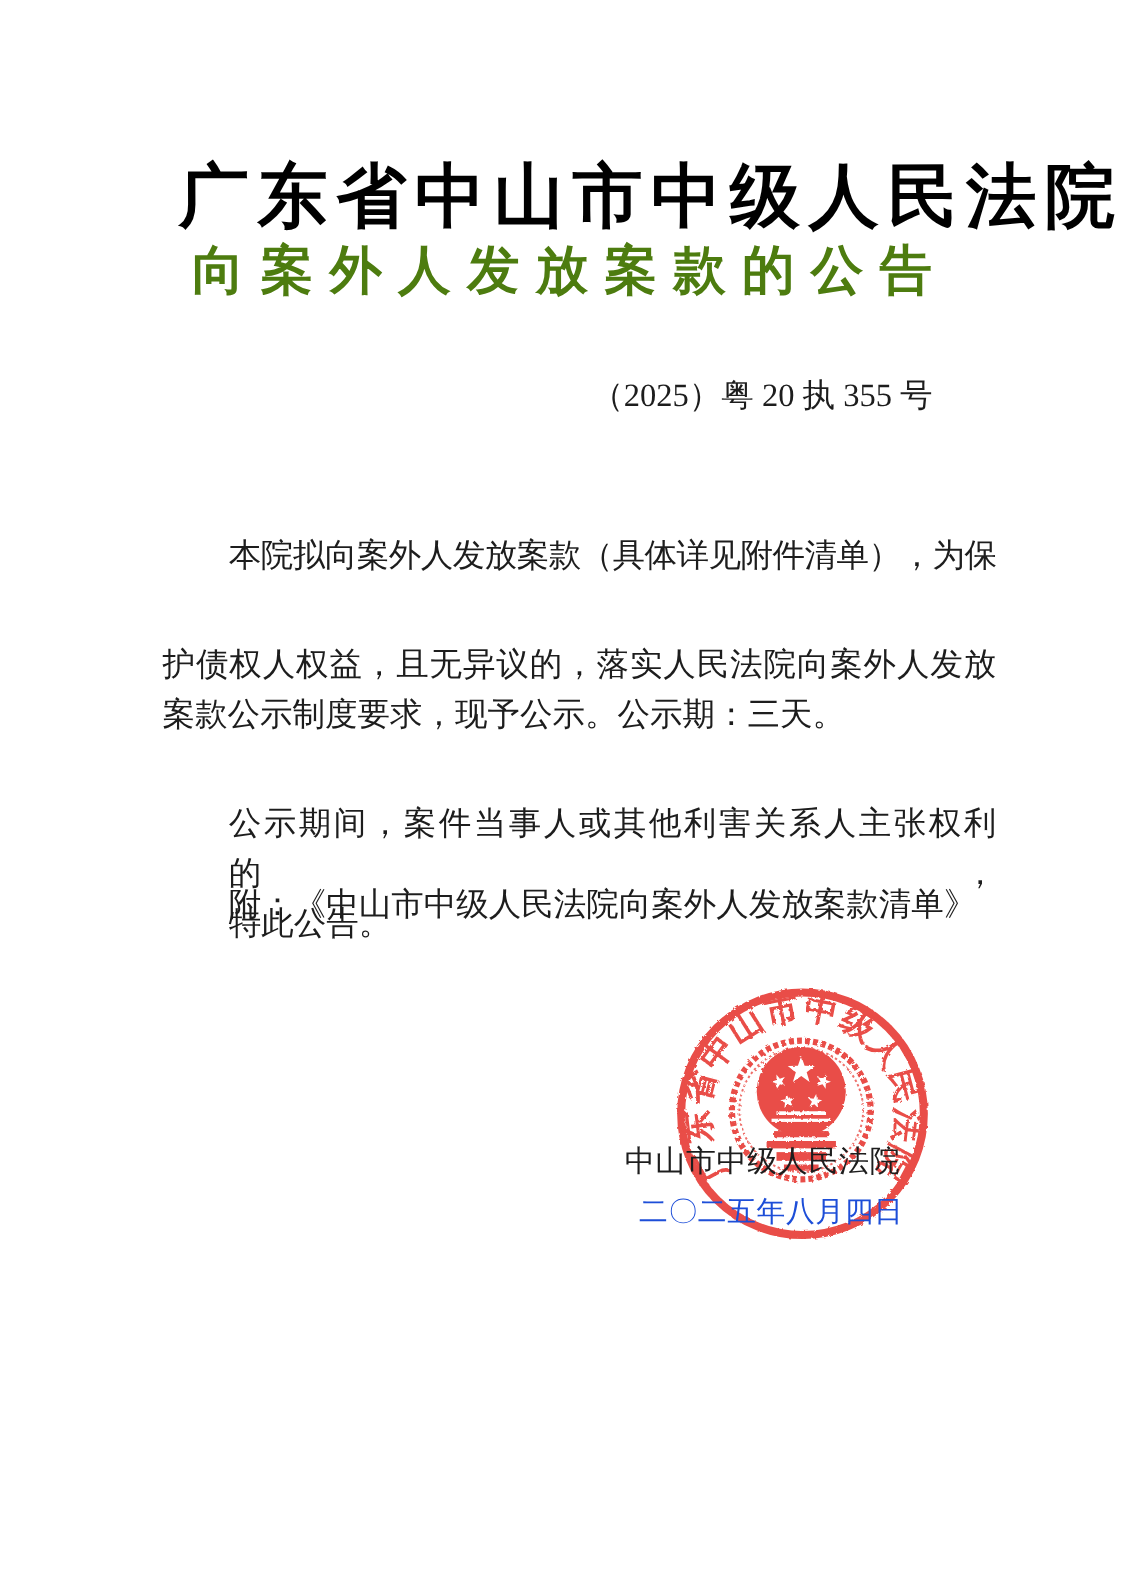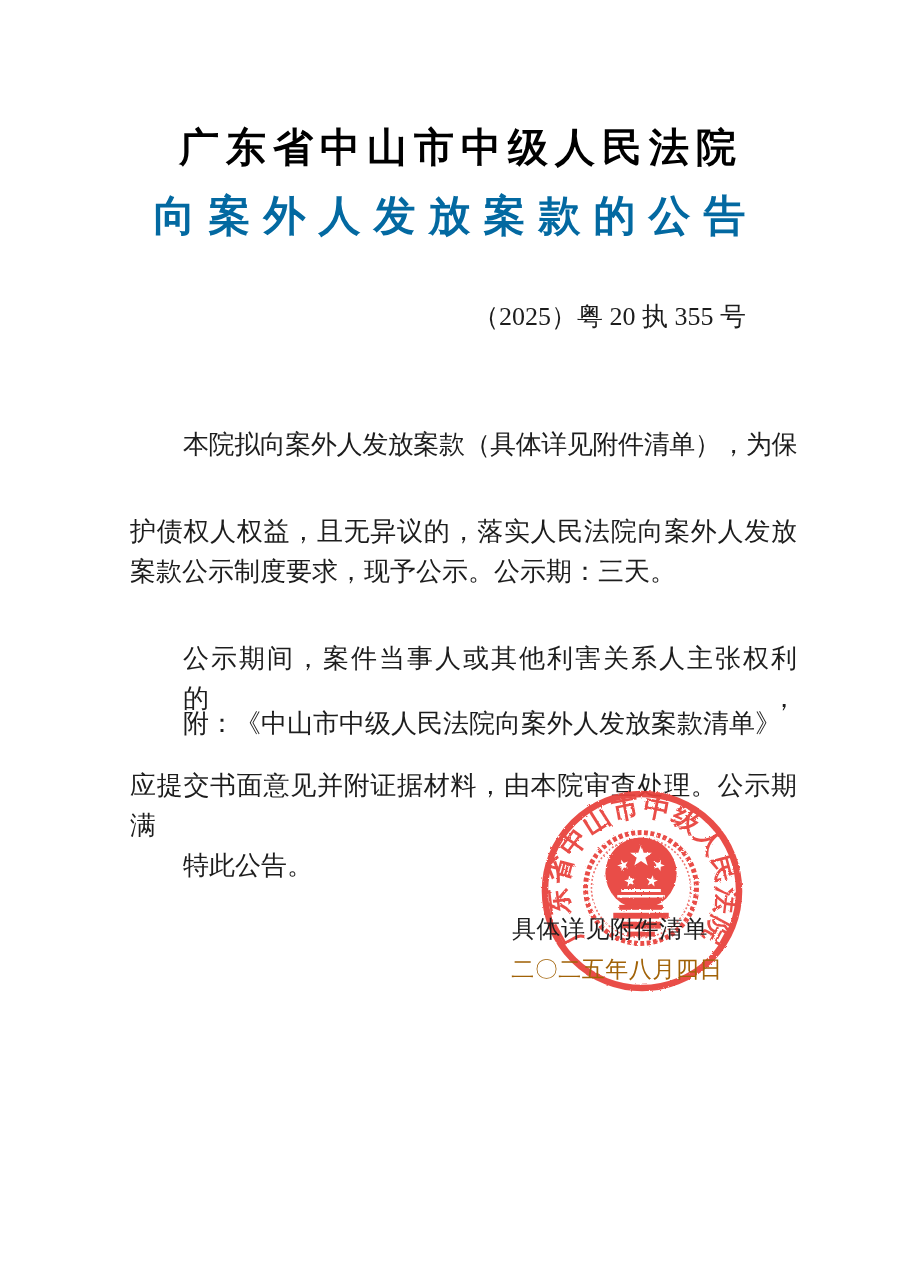--- a/index.html
+++ b/index.html
@@ -10,35 +10,35 @@
     height: 1272px;
     margin: 0 auto;
     background: #ffffff;
     overflow: hidden;
     font-family: "Liberation Serif", "DejaVu Serif", serif;
     color: #1d1d1d;
   }
   .title-line1 {
     position: absolute;
     left: 16px; right: 0; top: 120px;
-    text-align: center;
-    font-size: 40px;
+    text-align: right;
+    font-size: 56px;
     font-weight: bold;
     color: #000;
     letter-spacing: 7px;
     text-indent: 7px;
     white-space: nowrap;
   }
   .title-line2 {
     position: absolute;
     left: 0; right: 0; top: 188px;
     text-align: center;
     font-size: 42px;
     font-weight: bold;
-    color: #0369a1;
+    color: #4d7c0f;
     letter-spacing: 13px;
     text-indent: 13px;
     white-space: nowrap;
   }
   .case-number {
     position: absolute;
     left: 473px; top: 299px;
     font-size: 26px;
     white-space: nowrap;
   }
@@ -79,42 +79,41 @@
     z-index: 3;
     white-space: nowrap;
   }
   .signoff-date {
     position: absolute;
     left: 467px; top: 954px;
     width: 300px;
     text-align: center;
     font-size: 23px;
     letter-spacing: 0.5px;
-    color: #a16207;
+    color: #1d4ed8;
     z-index: 3;
     white-space: nowrap;
   }
 </style>
 </head>
 <body>
 
 <div class="page">
 
   <div class="title-line1">广东省中山市中级人民法院</div>
 
   <div class="title-line2">向案外人发放案款的公告</div>
 
   <div class="case-number">（2025）粤 20 执 355 号</div>
 
   <div class="body-block">
     <div class="t-line indent just tight">本院拟向案外人发放案款（具体详见附件清单），为保</div>
     <div class="t-line just">护债权人权益，且无异议的，落实人民法院向案外人发放</div>
     <div class="t-line">案款公示制度要求，现予公示。公示期：三天。</div>
     <div class="t-line indent just">公示期间，案件当事人或其他利害关系人主张权利的，</div>
-    <div class="t-line just">应提交书面意见并附证据材料，由本院审查处理。公示期满</div>
     <div class="t-line indent">特此公告。</div>
   </div>
 
   <div class="attachment-line indent">附：《中山市中级人民法院向案外人发放案款清单》</div>
 
   <div class="seal" style="color: rgb(232, 64, 58);">
     <svg viewBox="0 0 210 210" width="208" height="208">
       <defs>
         <path id="sealArc" d="M 45.9 152.8 A 76 76 0 1 1 164.1 152.8" fill="none"></path>
         <path id="star" d="M0,-10 L2.35,-3.24 L9.51,-3.09 L3.8,1.24 L5.88,8.09 L0,4 L-5.88,8.09 L-3.8,1.24 L-9.51,-3.09 L-2.35,-3.24 Z"></path>
@@ -147,17 +146,17 @@
             <rect x="82" y="119" width="44" height="5"></rect>
             <rect x="76" y="127" width="56" height="6"></rect>
             <rect x="84" y="136" width="40" height="7"></rect>
             <rect x="90" y="146" width="28" height="5"></rect>
           </g>
         </g>
       </g>
     </svg>
   </div>
 
-  <div class="signoff-court">具体详见附件清单</div>
+  <div class="signoff-court">中山市中级人民法院</div>
 
   <div class="signoff-date">二〇二五年八月四日</div>
 
 </div>
 
 </body></html>

